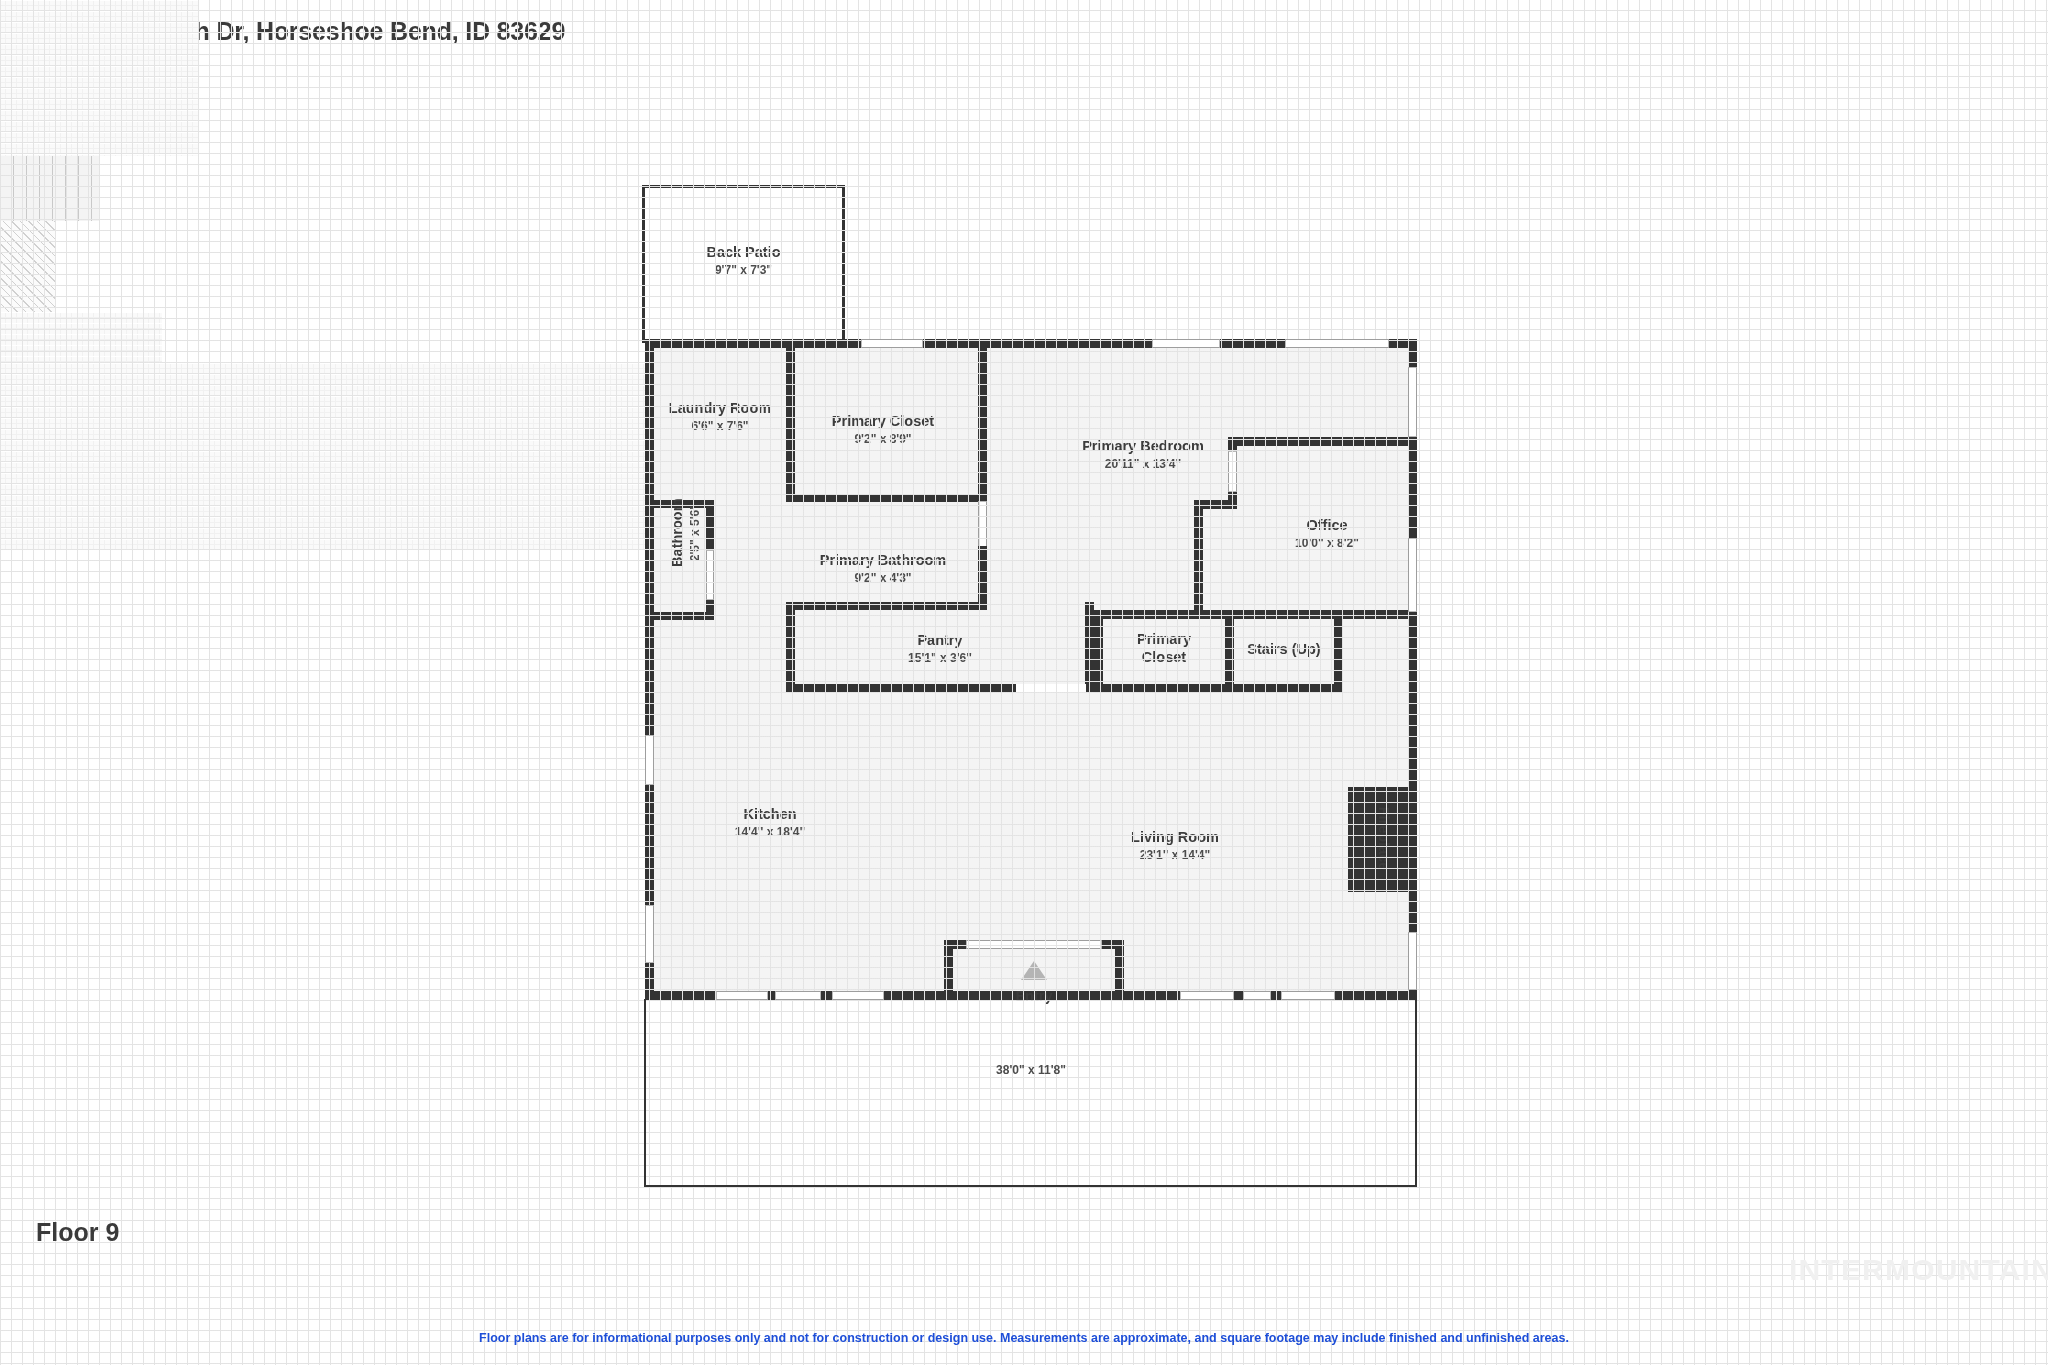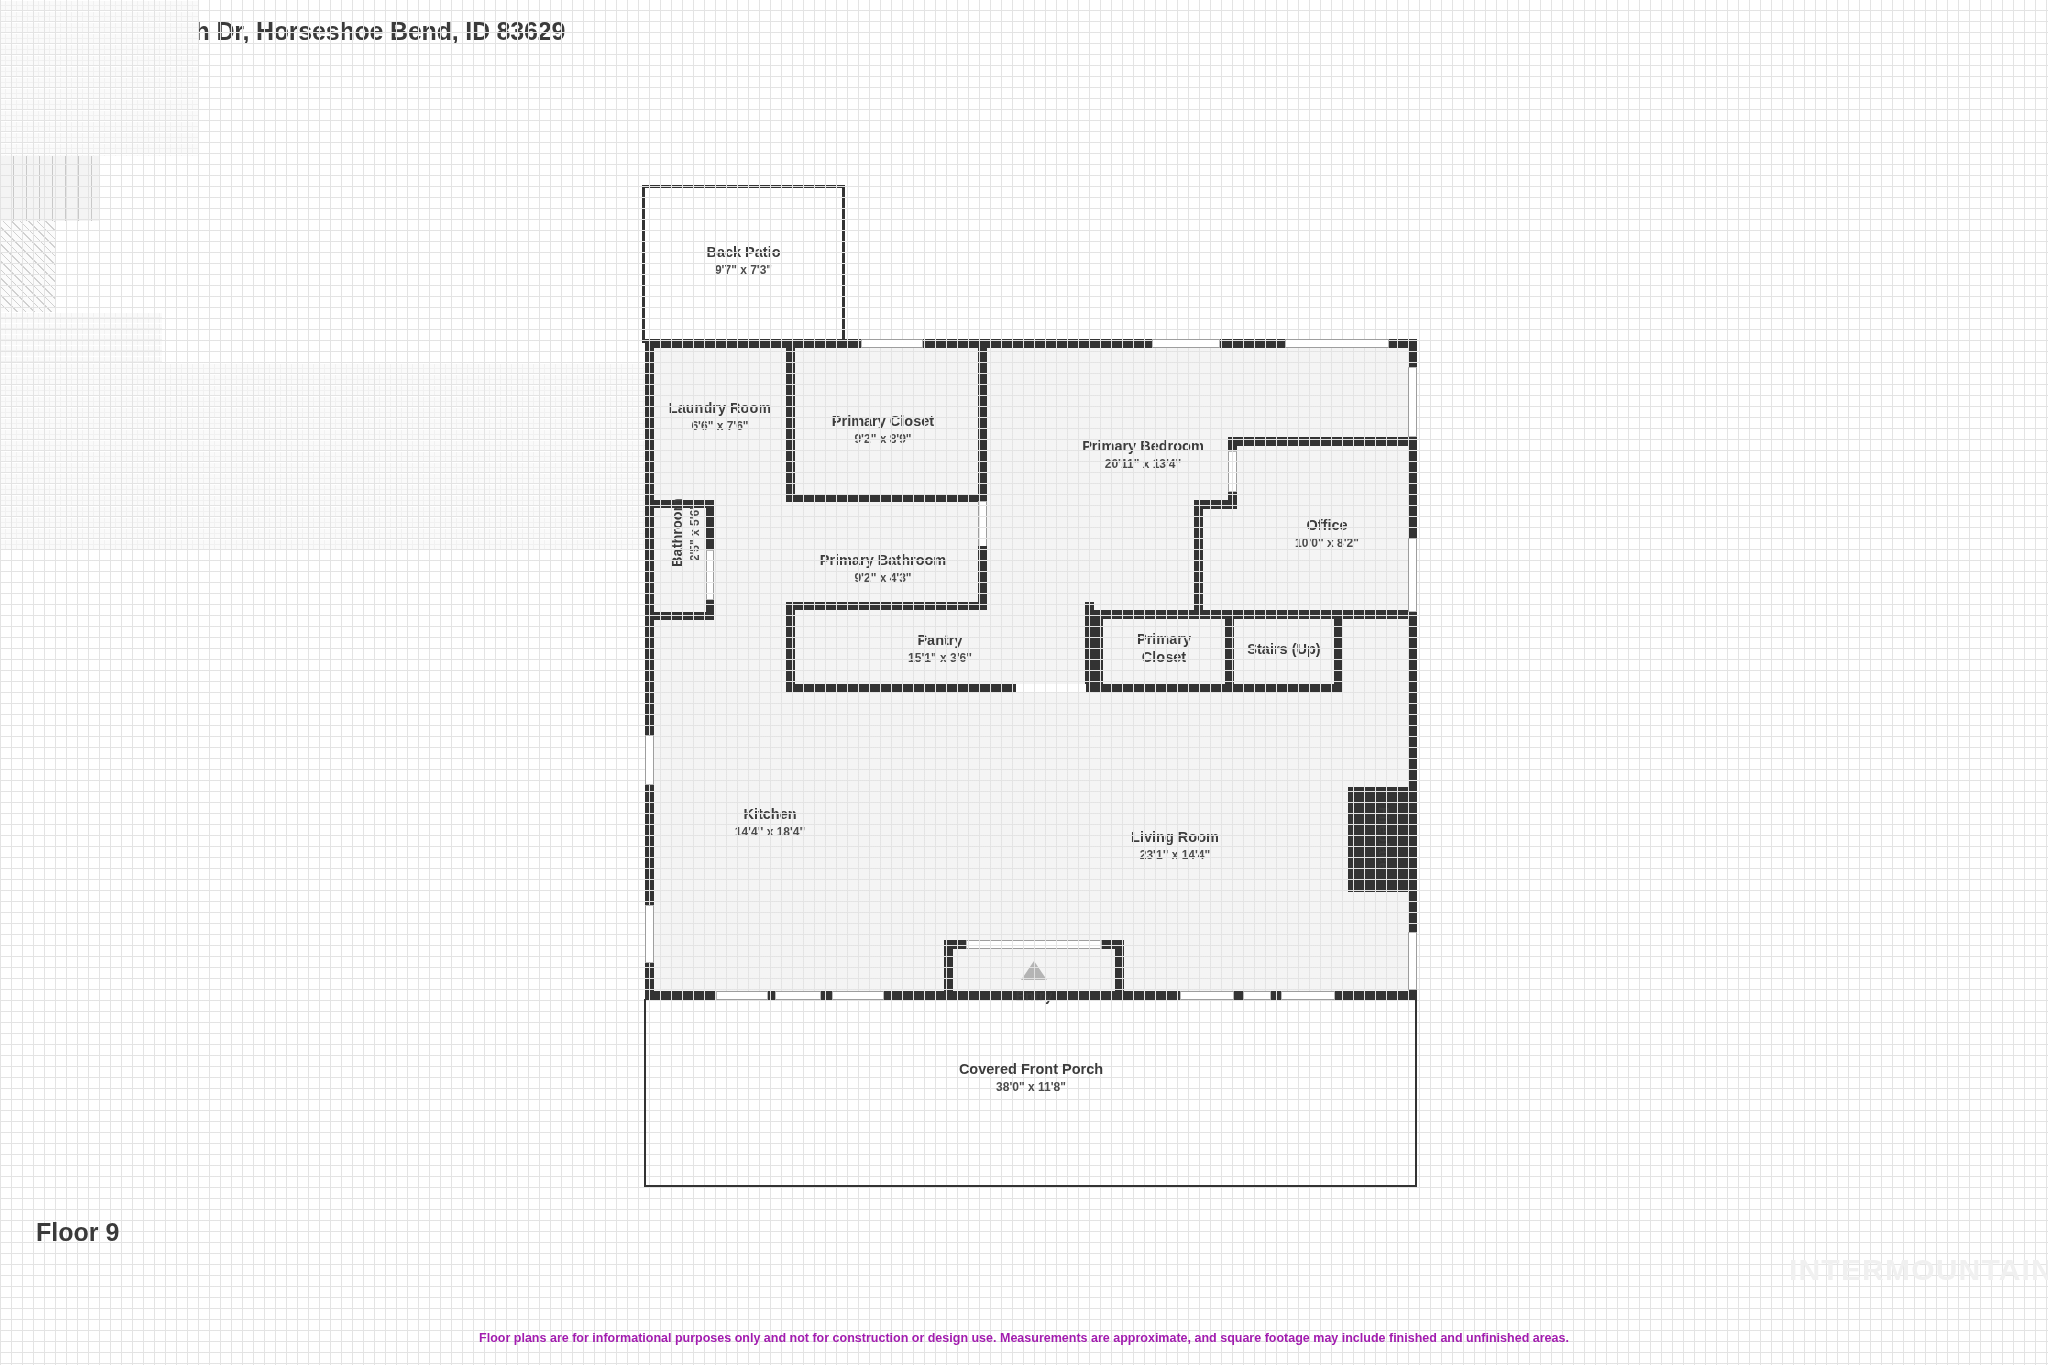--- a/index.html
+++ b/index.html
@@ -53,21 +53,21 @@
 
   
   #disclaimer {
     position: absolute;
     left: 0;
     right: 0;
     top: 1331px;
     text-align: center;
     font-size: 12.5px;
     font-weight: bold;
-    color: #a21caf;
+    color: #1d4ed8;
   }
 
   
   #plan {
     position: absolute;
     left: 0;
     top: 0;
     width: 2048px;
     height: 1365px;
   }
@@ -300,21 +300,20 @@
   <div id="entry-arrow" style="left:1021px; top:961px;"></div>
   <div class="label" style="left:964px; top:988px; width:140px;">
     <span class="nm">Entry</span>
   </div>
 
   <div class="tiled" style="left:645px; top:999px; width:772px; height:187px;"></div>
   <div class="wall" style="left:644px; top:999px; width:2px; height:188px;"></div>
   <div class="wall" style="left:1415px; top:999px; width:2px; height:188px;"></div>
   <div class="wall" style="left:644px; top:1185px; width:773px; height:2px;"></div>
   <div class="label" style="left:645px; top:1061px; width:772px;">
-    <span class="nm">Covered Front Porch</span>
     <span class="dim">38'0" x 11'8"</span>
   </div>
 
   <div class="window h" style="left:861px; top:339px; width:62px; height:9px;"></div>
 
   <div class="window h" style="left:1152px; top:339px; width:68px; height:9px;"></div>
 
   <div class="window h" style="left:1285px; top:339px; width:104px; height:9px;"></div>
 
   <div class="window v" style="left:1408px; top:367px; width:9px; height:70px;"></div>

